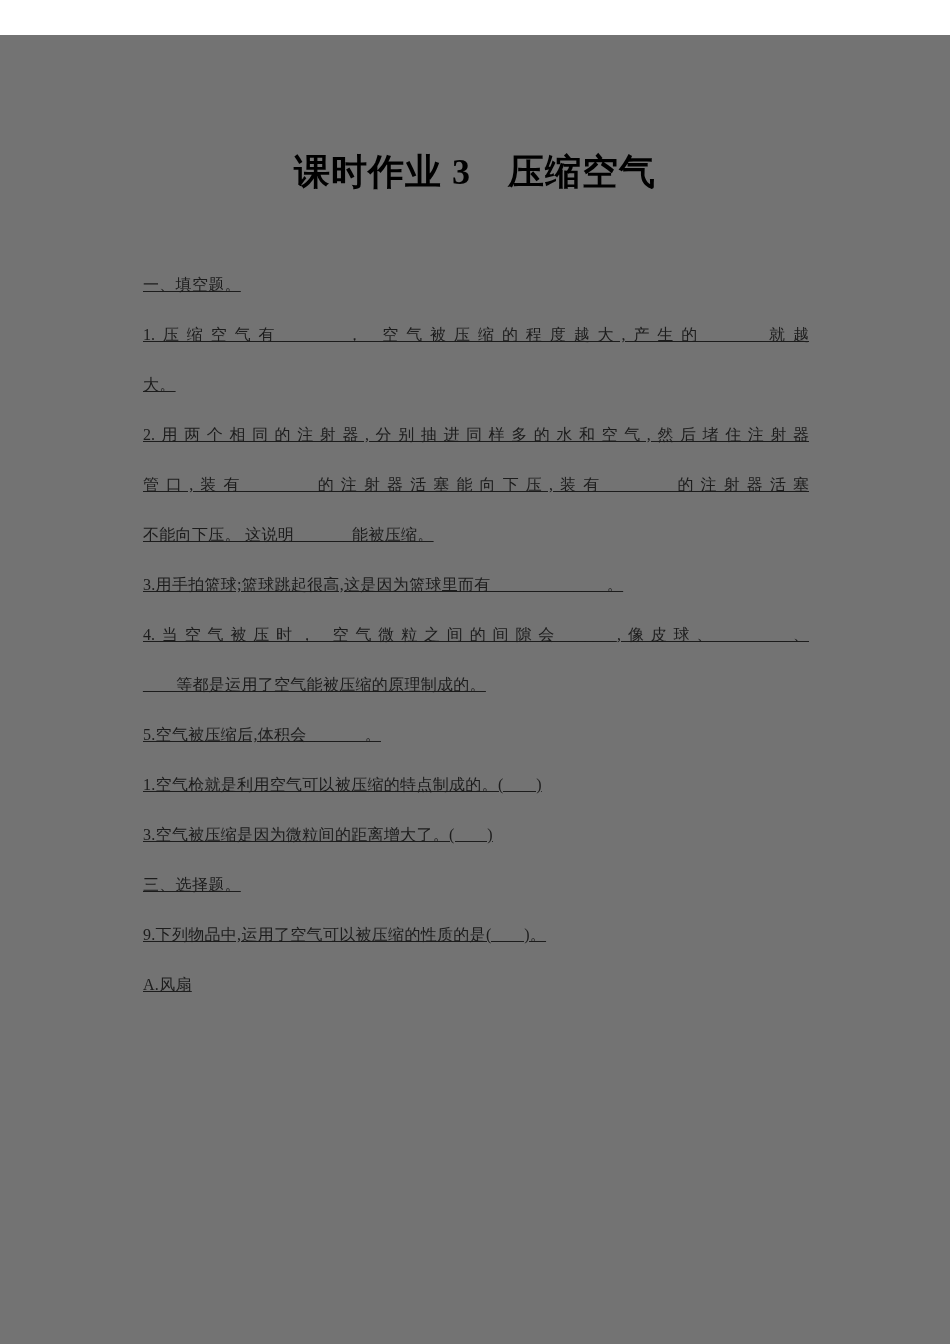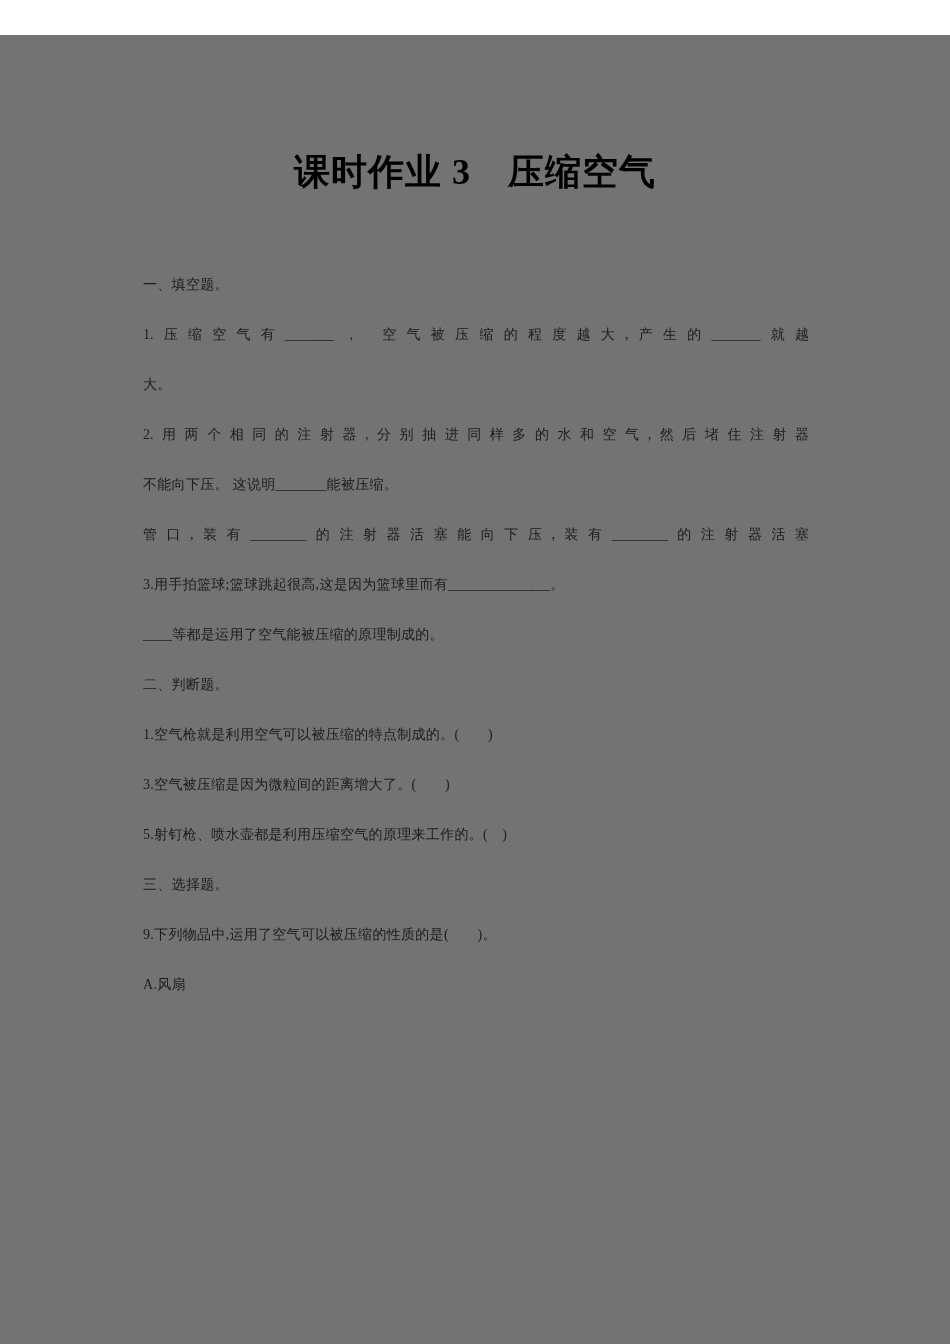--- a/index.html
+++ b/index.html
@@ -32,47 +32,48 @@
   }
   .lines {
     position: absolute;
     top: 225px;
     left: 143px;
     width: 666px;
   }
   .line {
     height: 50px;
     line-height: 50px;
-    font-size: 14px;
+    font-size: 16px;
     white-space: pre;
     letter-spacing: 0.3px;
+    text-decoration: underline;
   }
   .line.stretch {
     text-align: justify;
     text-align-last: justify;
     -moz-text-align-last: justify;
     text-justify: inter-character;
     letter-spacing: 0px;
   }
 </style>
 </head>
 <body>
 
 <div class="page" style="background: #737373; color: rgb(28, 28, 28); margin-top: 35px;">
   <h1 class="doc-title" style="color: rgb(0, 0, 0);">课时作业 3　压缩空气</h1>
   <div class="lines" id="lines">
       <div class="line">一、填空题。</div>
       <div class="line stretch">1.压缩空气有_______， 空气被压缩的程度越大,产生的_______就越</div>
       <div class="line">大。</div>
       <div class="line stretch">2.用两个相同的注射器,分别抽进同样多的水和空气,然后堵住注射器</div>
+      <div class="line stretch">管口,装有________的注射器活塞能向下压,装有________的注射器活塞</div>
       <div class="line">不能向下压。 这说明_______能被压缩。</div>
-      <div class="line stretch">管口,装有________的注射器活塞能向下压,装有________的注射器活塞</div>
       <div class="line">3.用手拍篮球;篮球跳起很高,这是因为篮球里而有______________。</div>
+      <div class="line stretch">4.当空气被压时， 空气微粒之间的间隙会_______,像皮球、 _______、</div>
       <div class="line">____等都是运用了空气能被压缩的原理制成的。</div>
-      <div class="line">二、判断题。</div>
+      <div class="line">5.空气被压缩后,体积会_______。</div>
       <div class="line">1.空气枪就是利用空气可以被压缩的特点制成的。(　　)</div>
       <div class="line">3.空气被压缩是因为微粒间的距离增大了。(　　)</div>
-      <div class="line">5.射钉枪、喷水壶都是利用压缩空气的原理来工作的。(　)</div>
       <div class="line">三、选择题。</div>
       <div class="line">9.下列物品中,运用了空气可以被压缩的性质的是(　　)。</div>
       <div class="line">A.风扇</div>
     </div>
 </div>
 
 </body></html>

